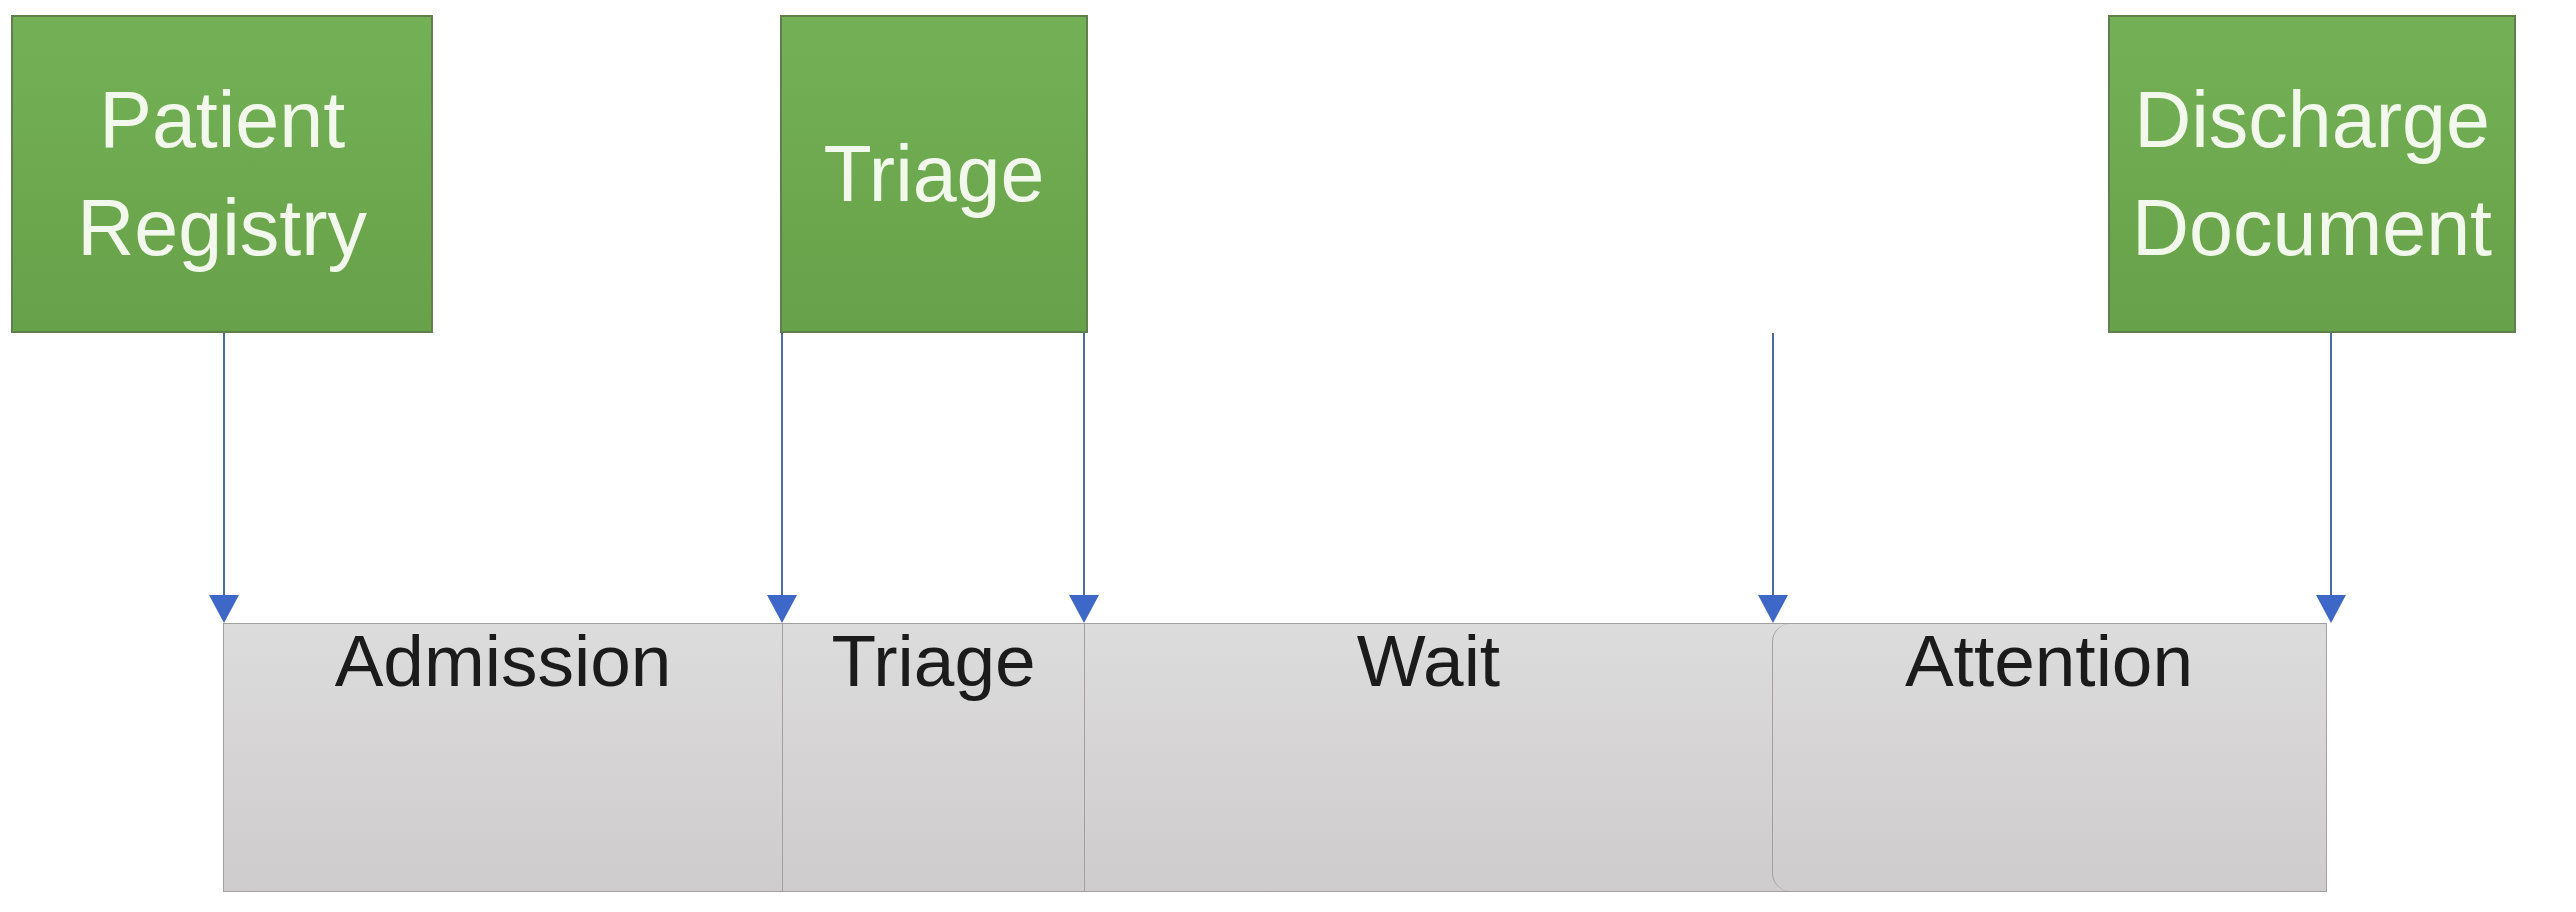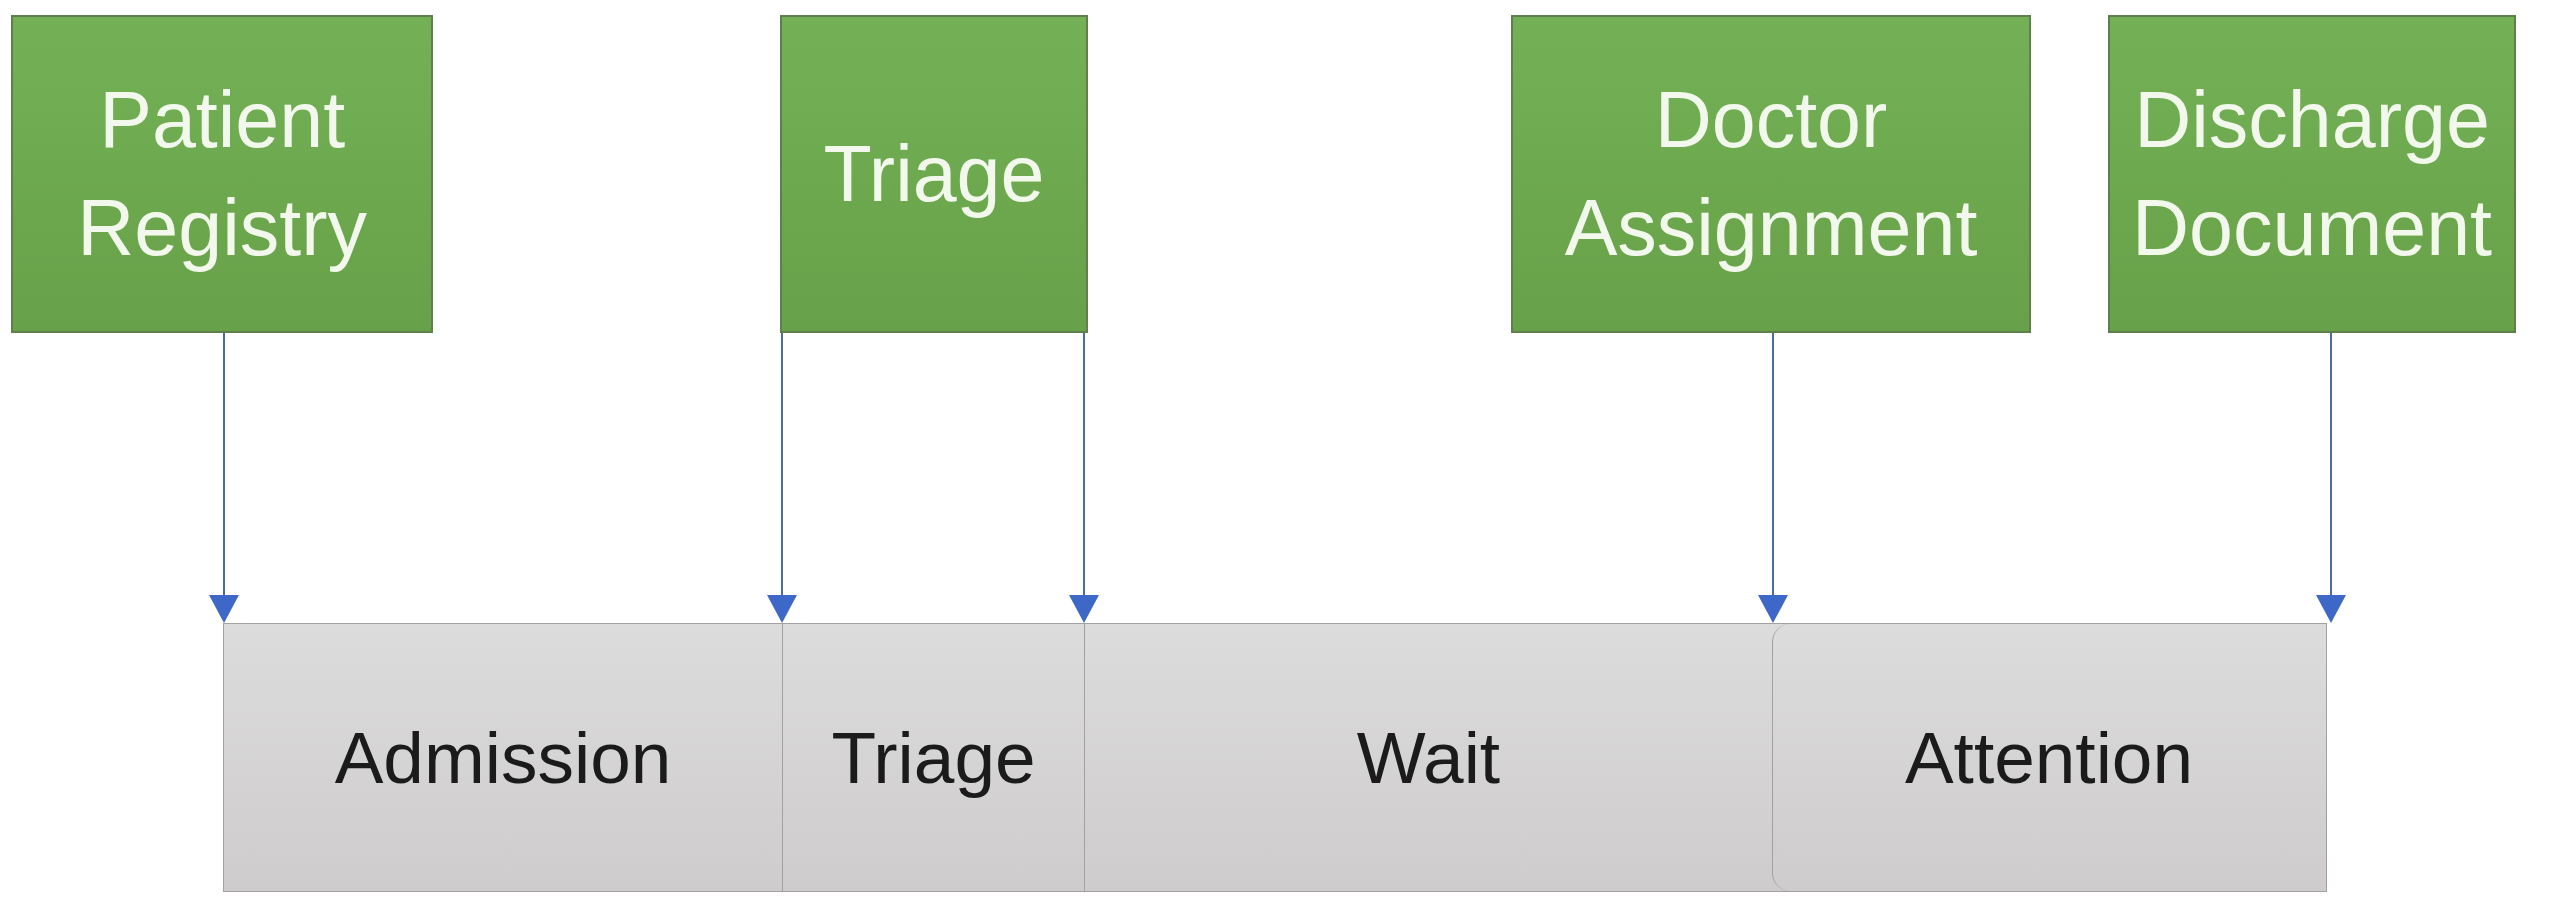--- a/index.html
+++ b/index.html
@@ -60,21 +60,21 @@
   .arrow-5{left:2316px;}  
 
   
   .timeline-bar{
     position:absolute;left:223px;top:623px;width:2104px;height:269px;
     background:linear-gradient(180deg,var(--bar-fill-top) 0%,var(--bar-fill-bottom) 100%);
     border:1.9px solid var(--bar-border);
     display:flex;flex-direction:row;align-items:stretch;
   }
   .timeline-segment{
-    display:flex;align-items:center;justify-content:center;
+    display:flex;justify-content:center;
     height:100%;
   }
   .timeline-segment + .timeline-segment{border-left:1.9px solid var(--bar-border);}
   .timeline-segment .segment-label{
     color:var(--bar-text);
     font-size:73px;line-height:1;
   }
   .seg-admission{width:558px;}
   .seg-triage{width:302px;}
   .seg-wait{width:688px;}
@@ -84,24 +84,20 @@
 <body>
 
 <div class="stage">
 
   <div class="source-box src-patient-registry">
     <span class="box-label">Patient
 Registry</span>
   </div>
   <div class="source-box src-triage">
     <span class="box-label">Triage</span>
-  </div>
-  <div class="source-box src-doctor-assignment">
-    <span class="box-label">Doctor
-Assignment</span>
   </div>
   <div class="source-box src-discharge-document">
     <span class="box-label">Discharge
 Document</span>
   </div>
 
   <div class="flow-arrow arrow-1">
     <div class="stem"></div>
     <div class="head"></div>
   </div>

